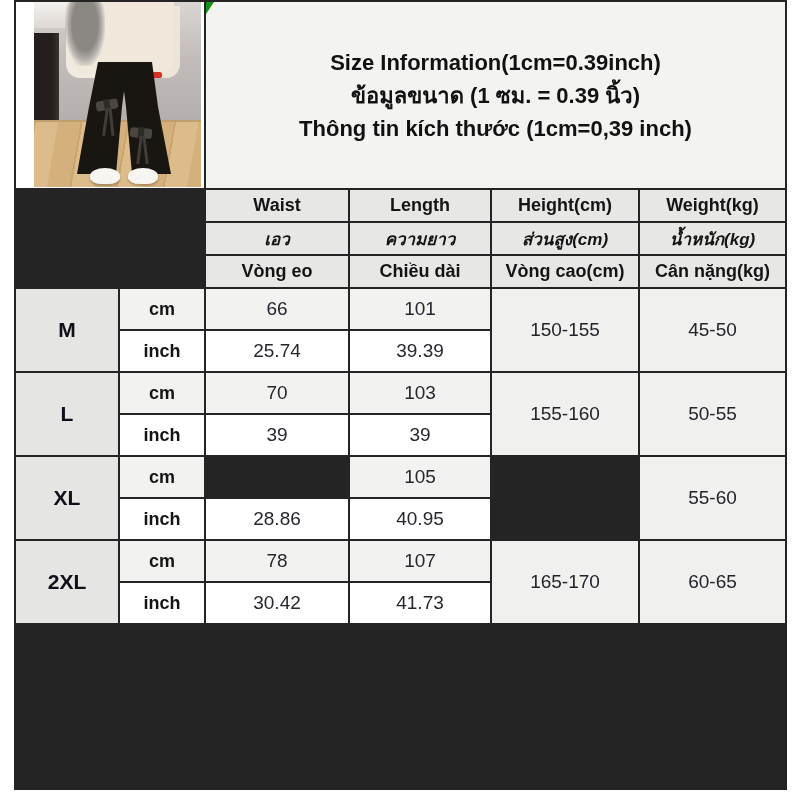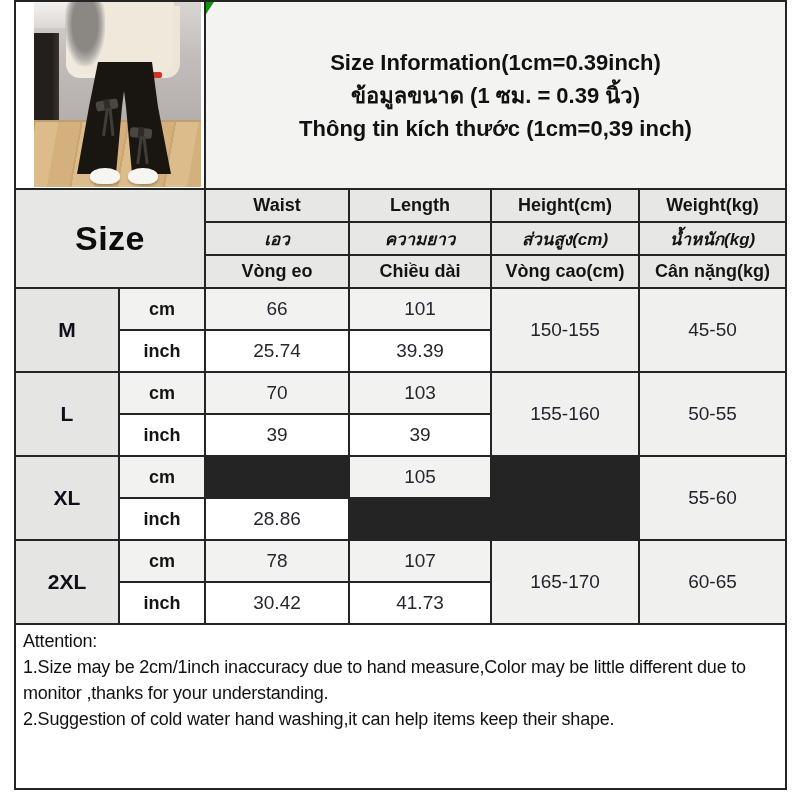--- a/index.html
+++ b/index.html
@@ -103,21 +103,20 @@
       <div class="shoe shoe-left"></div>
       <div class="shoe shoe-right"></div>
     </div>
   </div>
   <div class="cell bg-title title-cell">
     <div class="title-line">Size Information(1cm=0.39inch)</div>
     <div class="title-line">ข้อมูลขนาด (1 ซม. = 0.39 นิ้ว)</div>
     <div class="title-line">Thông tin kích thước (1cm=0,39 inch)</div>
   </div>
 
-  <div class="cell bg-head size-cell">Size</div>
 
   <div class="cell bg-head hd" style="grid-column:3;grid-row:2">Waist</div>
   <div class="cell bg-head hd" style="grid-column:4;grid-row:2">Length</div>
   <div class="cell bg-head hd" style="grid-column:5;grid-row:2">Height(cm)</div>
   <div class="cell bg-head hd" style="grid-column:6;grid-row:2">Weight(kg)</div>
 
   <div class="cell bg-head hd hd-th" style="grid-column:3;grid-row:3">เอว</div>
   <div class="cell bg-head hd hd-th" style="grid-column:4;grid-row:3">ความยาว</div>
   <div class="cell bg-head hd hd-th" style="grid-column:5;grid-row:3">ส่วนสูง(cm)</div>
   <div class="cell bg-head hd hd-th" style="grid-column:6;grid-row:3">น้ำหนัก(kg)</div>
@@ -146,30 +145,26 @@
   <div class="cell bg-white unit" style="grid-column:2;grid-row:8">inch</div>
   <div class="cell bg-white val" style="grid-column:3;grid-row:8">39</div>
   <div class="cell bg-white val" style="grid-column:4;grid-row:8">39</div>
 
   <div class="cell bg-size size-label" style="grid-column:1;grid-row:9/11">XL</div>
   <div class="cell bg-cmrow unit" style="grid-column:2;grid-row:9">cm</div>
   <div class="cell bg-cmrow val" style="grid-column:4;grid-row:9">105</div>
   <div class="cell bg-range range" style="grid-column:6;grid-row:9/11">55-60</div>
   <div class="cell bg-white unit" style="grid-column:2;grid-row:10">inch</div>
   <div class="cell bg-white val" style="grid-column:3;grid-row:10">28.86</div>
+  <div class="cell bg-white val" style="grid-column:4;grid-row:10">40.95</div>
 
   <div class="cell bg-size size-label" style="grid-column:1;grid-row:11/13">2XL</div>
   <div class="cell bg-cmrow unit" style="grid-column:2;grid-row:11">cm</div>
   <div class="cell bg-cmrow val" style="grid-column:3;grid-row:11">78</div>
   <div class="cell bg-cmrow val" style="grid-column:4;grid-row:11">107</div>
   <div class="cell bg-range range" style="grid-column:5;grid-row:11/13">165-170</div>
   <div class="cell bg-range range" style="grid-column:6;grid-row:11/13">60-65</div>
   <div class="cell bg-white unit" style="grid-column:2;grid-row:12">inch</div>
   <div class="cell bg-white val" style="grid-column:3;grid-row:12">30.42</div>
   <div class="cell bg-white val" style="grid-column:4;grid-row:12">41.73</div>
 
-  <div class="attention-cell">
-    <p>Attention:</p>
-    <p>1.Size may be 2cm/1inch inaccuracy due to hand measure,Color may be little different due to monitor ,thanks for your understanding.</p>
-    <p>2.Suggestion of cold water hand washing,it can help items keep their shape.</p>
-  </div>
 
 </div>
 
 </body></html>

